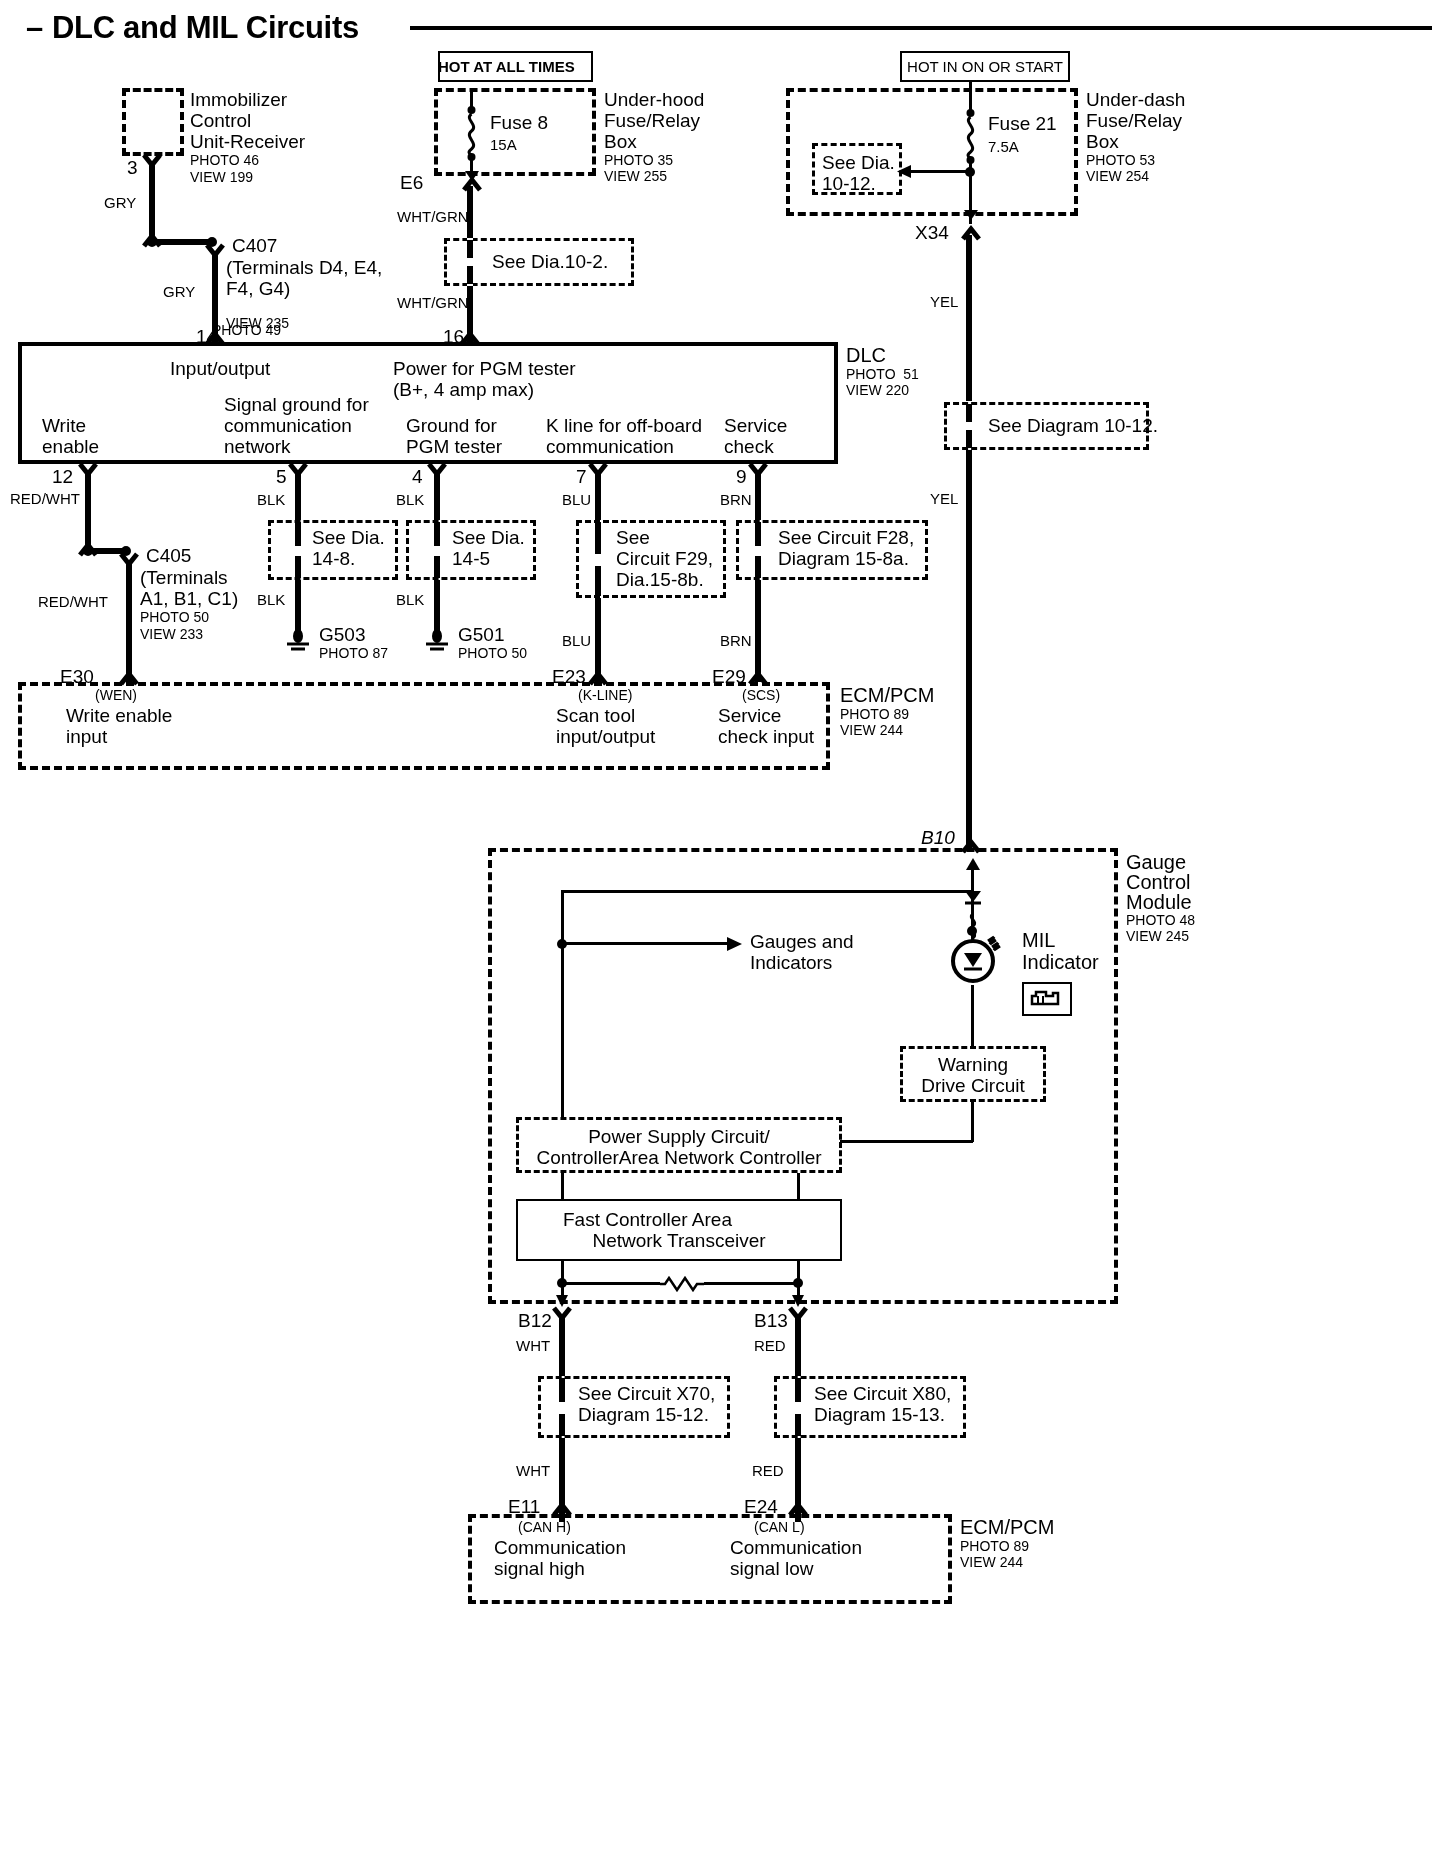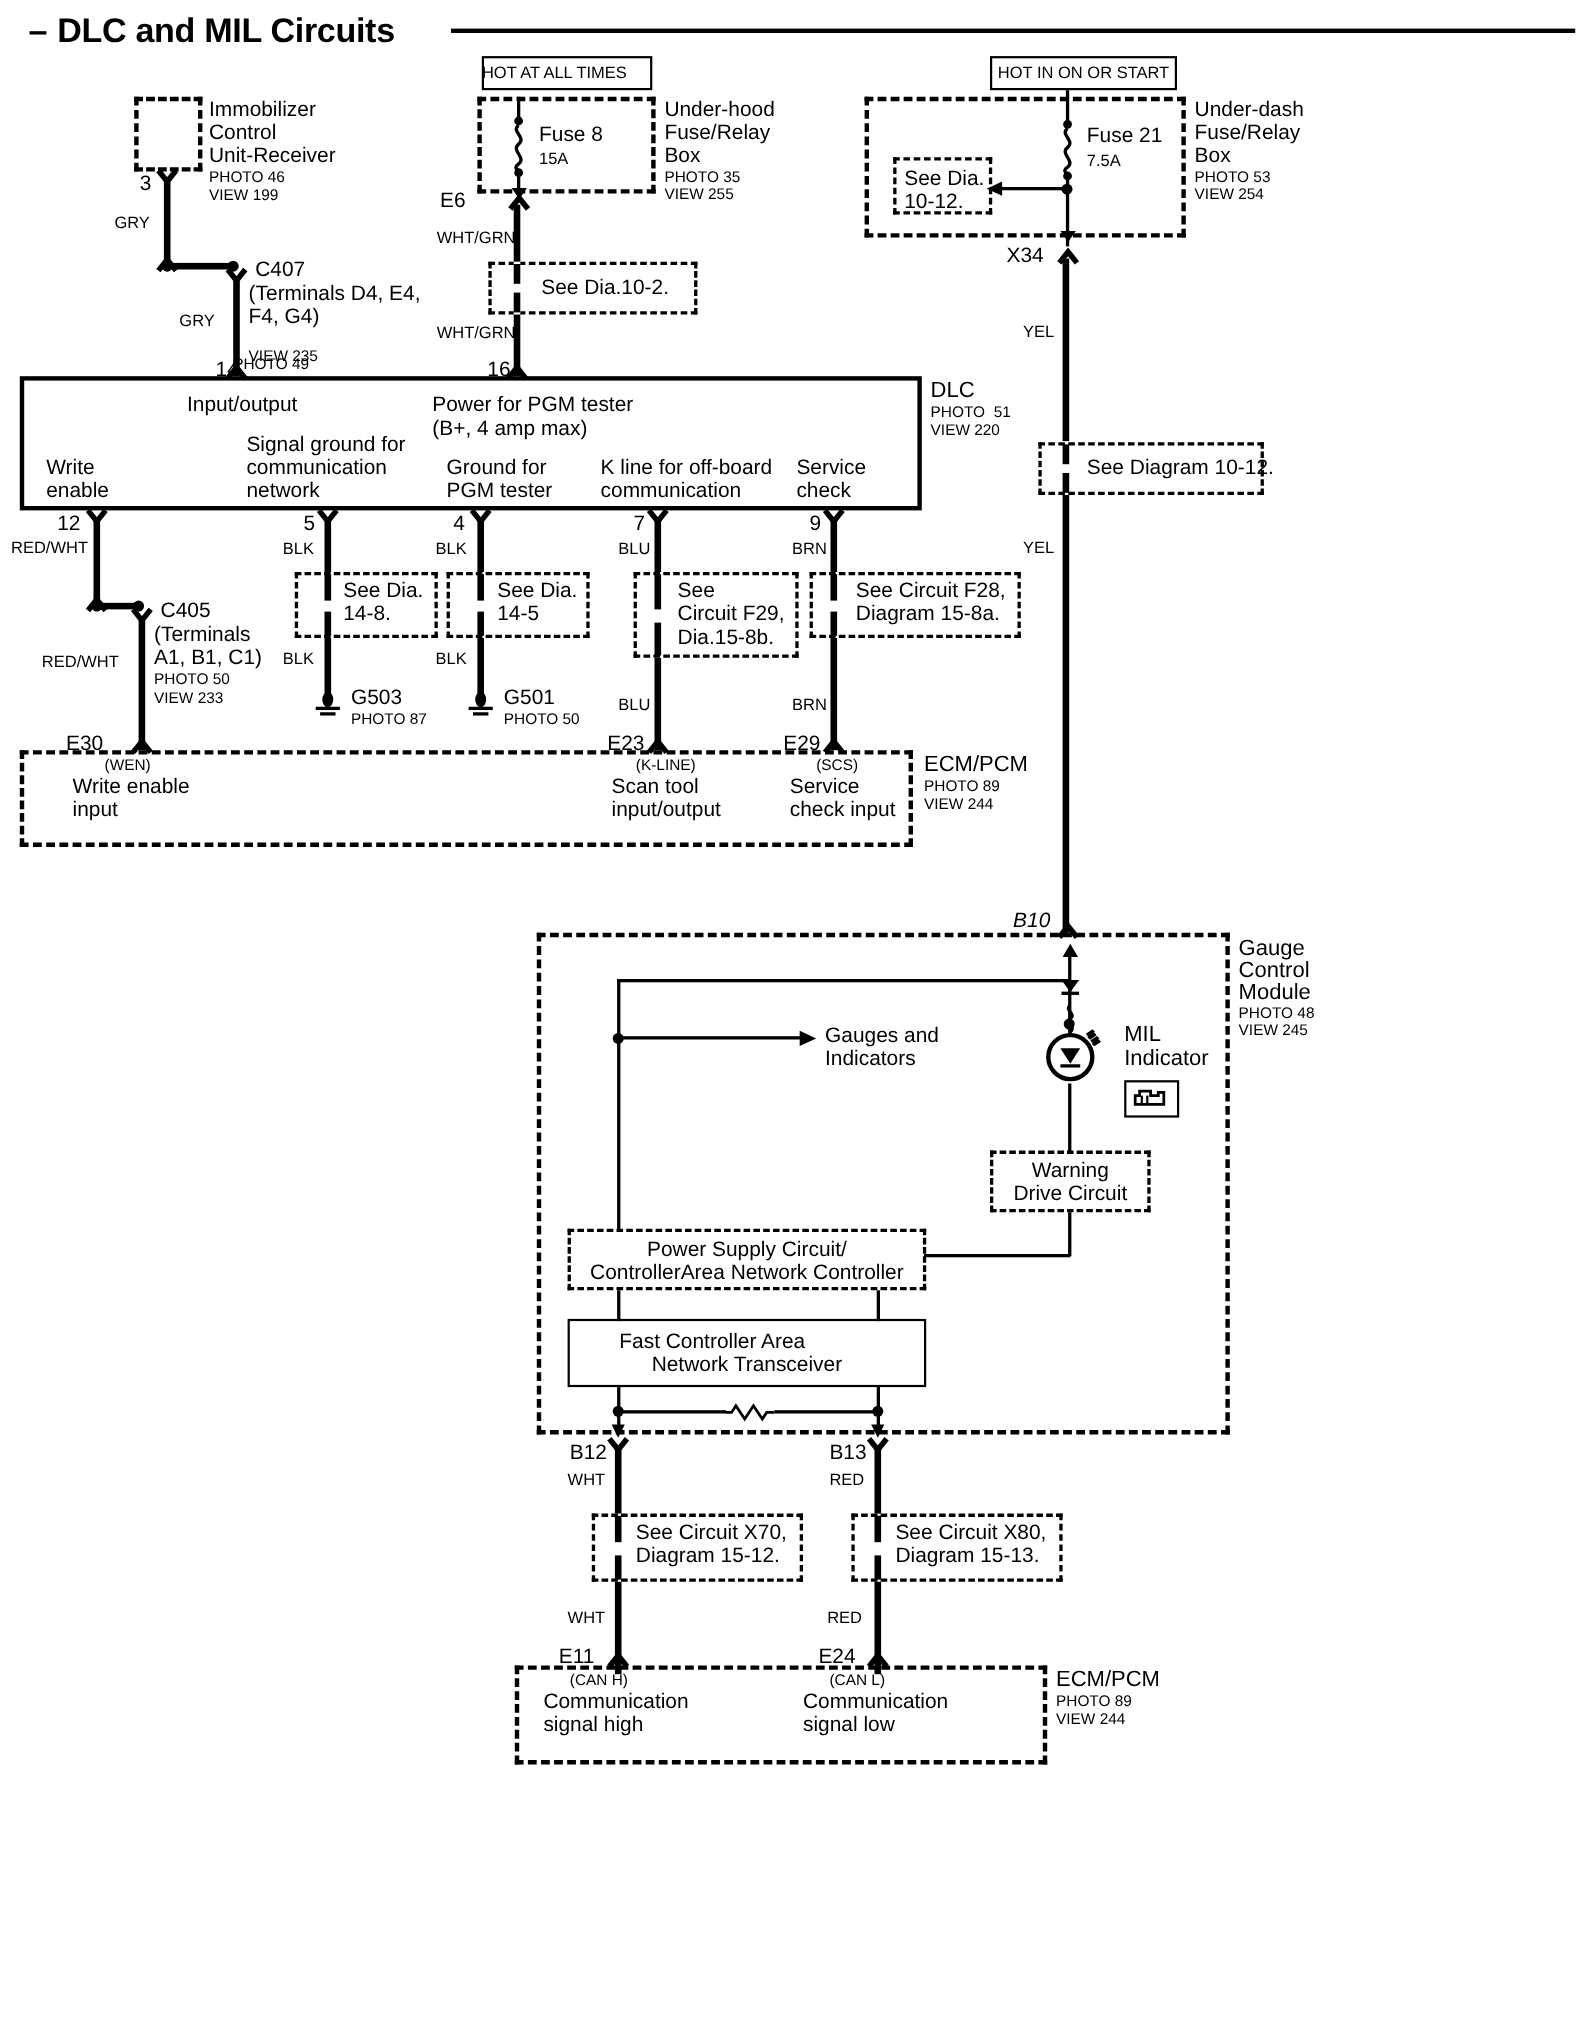--- a/index.html
+++ b/index.html
@@ -30,21 +30,21 @@
   svg{position:absolute;overflow:visible;}
 </style>
 </head>
 <body>
 
 <div class="title" style="left:26px;top:10px;">–</div>
 <div class="title" style="left:52px;top:10px;">DLC and MIL Circuits</div>
 <div class="hdrline" style="left:410px;top:26px;width:1022px;"></div>
 
 <div class="solidbox2" style="left:438px;top:51px;width:155px;height:31px;"></div>
-<div class="t f15 ctr" style="left:438px;top:58px;width:132px;">HOT AT ALL TIMES</div>
+<div class="t f15 ctr" style="left:438px;top:58px;width:132px;font-weight:bold;">HOT AT ALL TIMES</div>
 
 <div class="solidbox2" style="left:900px;top:51px;width:170px;height:31px;"></div>
 <div class="t f15 ctr" style="left:900px;top:58px;width:170px;">HOT IN ON OR START</div>
 
 <div class="dash" style="left:122px;top:88px;width:62px;height:68px;"></div>
 <div class="t f19" style="left:190px;top:89px;">Immobilizer</div>
 <div class="t f19" style="left:190px;top:110px;">Control</div>
 <div class="t f19" style="left:190px;top:131px;">Unit-Receiver</div>
 <div class="t f14" style="left:190px;top:153px;">PHOTO 46</div>
 <div class="t f14" style="left:190px;top:170px;">VIEW 199</div>

